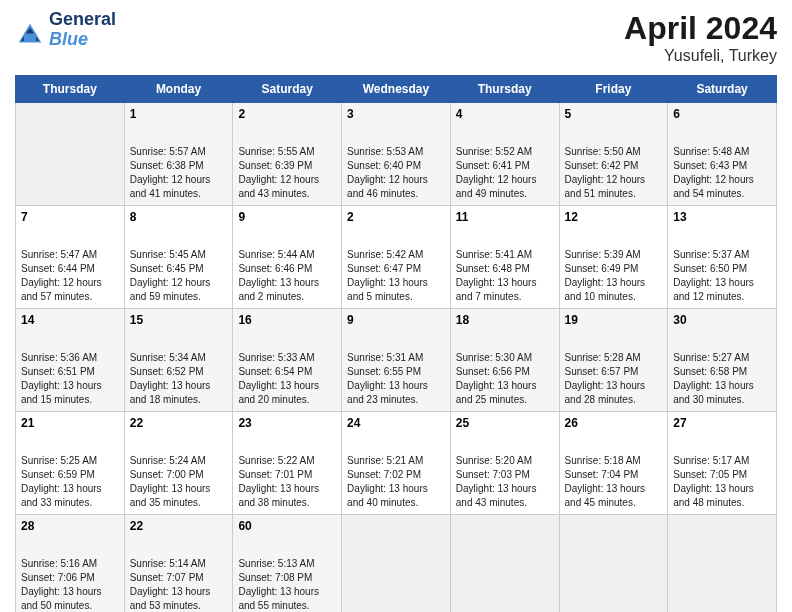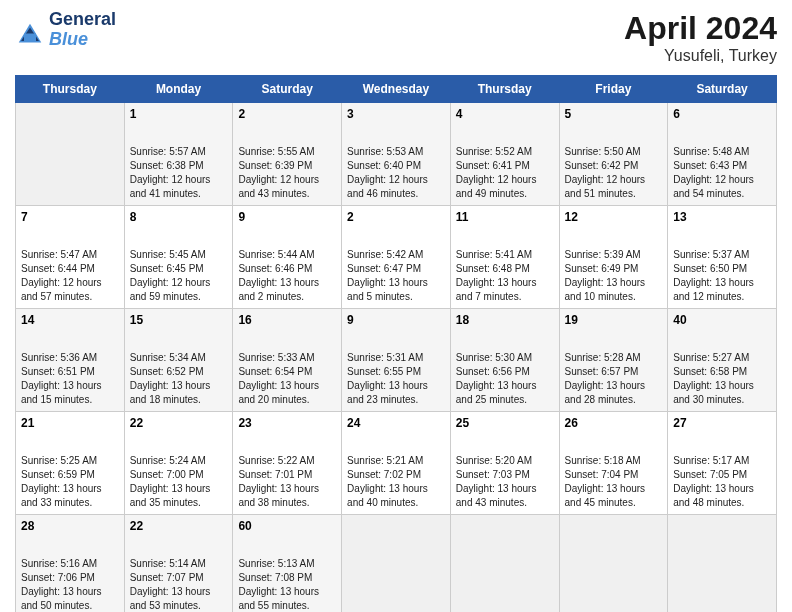--- a/index.html
+++ b/index.html
@@ -200,21 +200,21 @@
         </td>
         <td>
           <span class="day-num">18</span>
           <div class="day-info">Sunrise: 5:30 AM<br>Sunset: 6:56 PM<br>Daylight: 13 hours<br>and 25 minutes.</div>
         </td>
         <td>
           <span class="day-num">19</span>
           <div class="day-info">Sunrise: 5:28 AM<br>Sunset: 6:57 PM<br>Daylight: 13 hours<br>and 28 minutes.</div>
         </td>
         <td>
-          <span class="day-num">40</span>
+          <span class="day-num">30</span>
           <div class="day-info">Sunrise: 5:27 AM<br>Sunset: 6:58 PM<br>Daylight: 13 hours<br>and 30 minutes.</div>
         </td>
       </tr>
       <tr>
         <td>
           <span class="day-num">21</span>
           <div class="day-info">Sunrise: 5:25 AM<br>Sunset: 6:59 PM<br>Daylight: 13 hours<br>and 33 minutes.</div>
         </td>
         <td>
           <span class="day-num">22</span>

